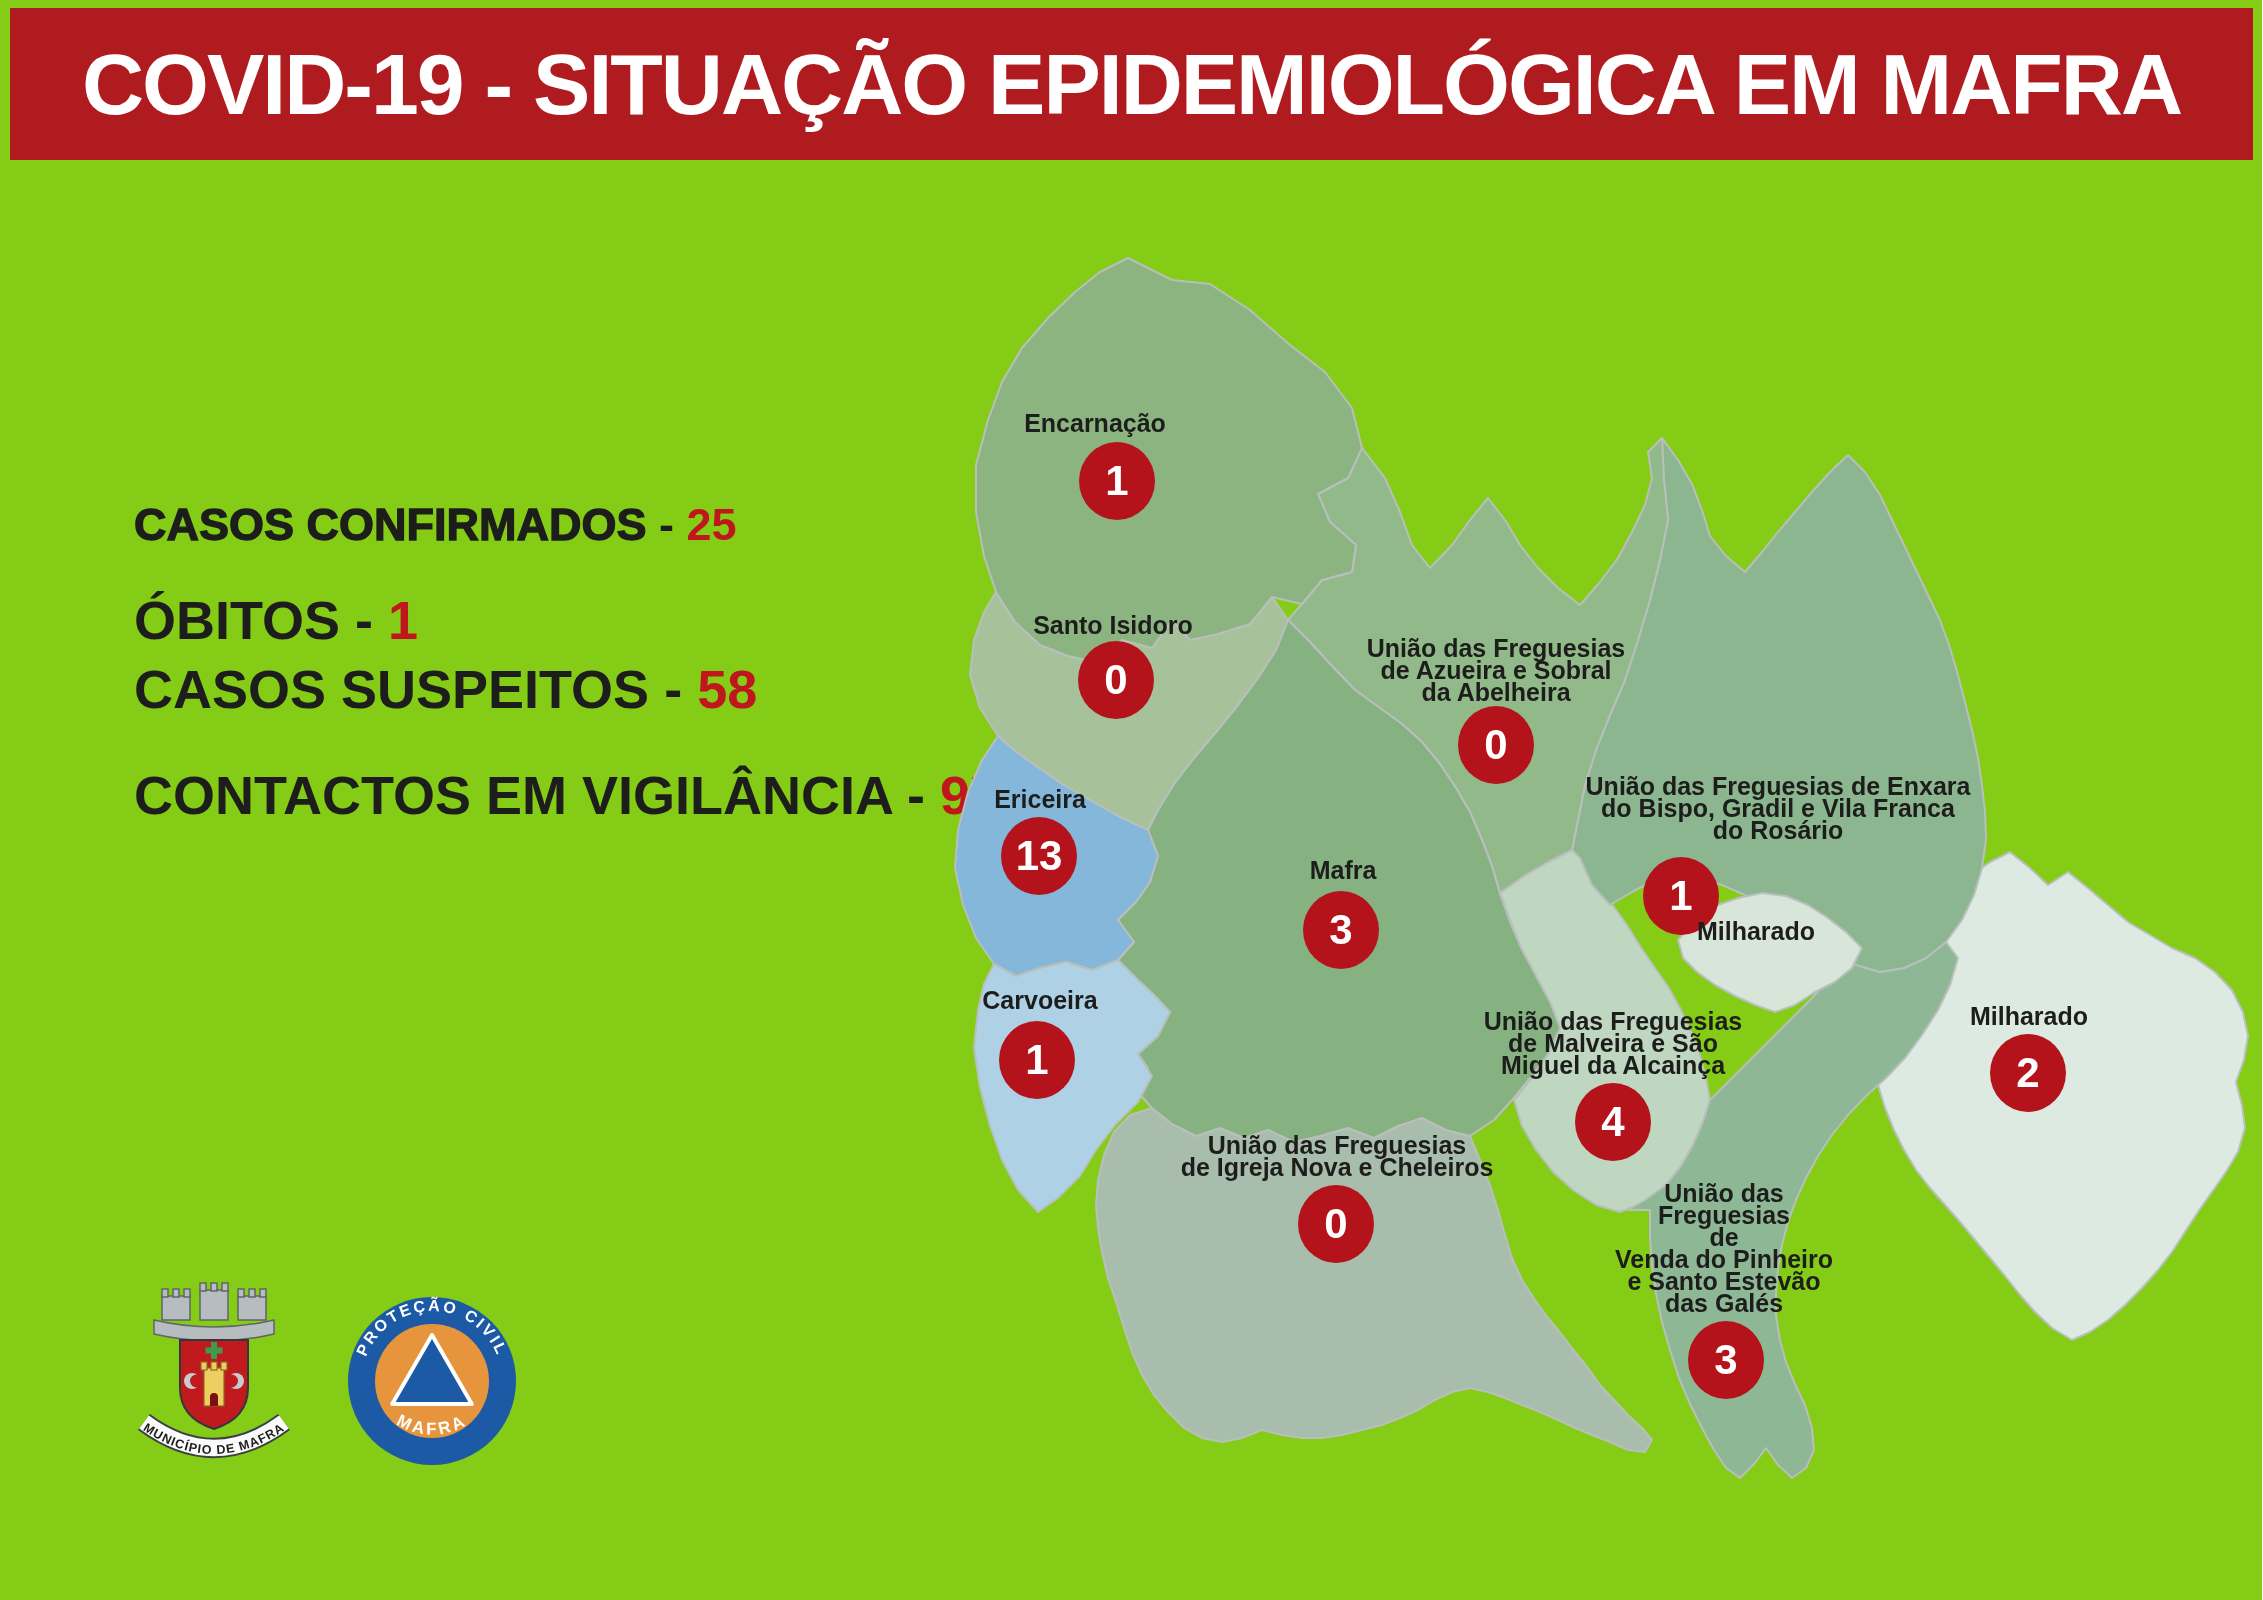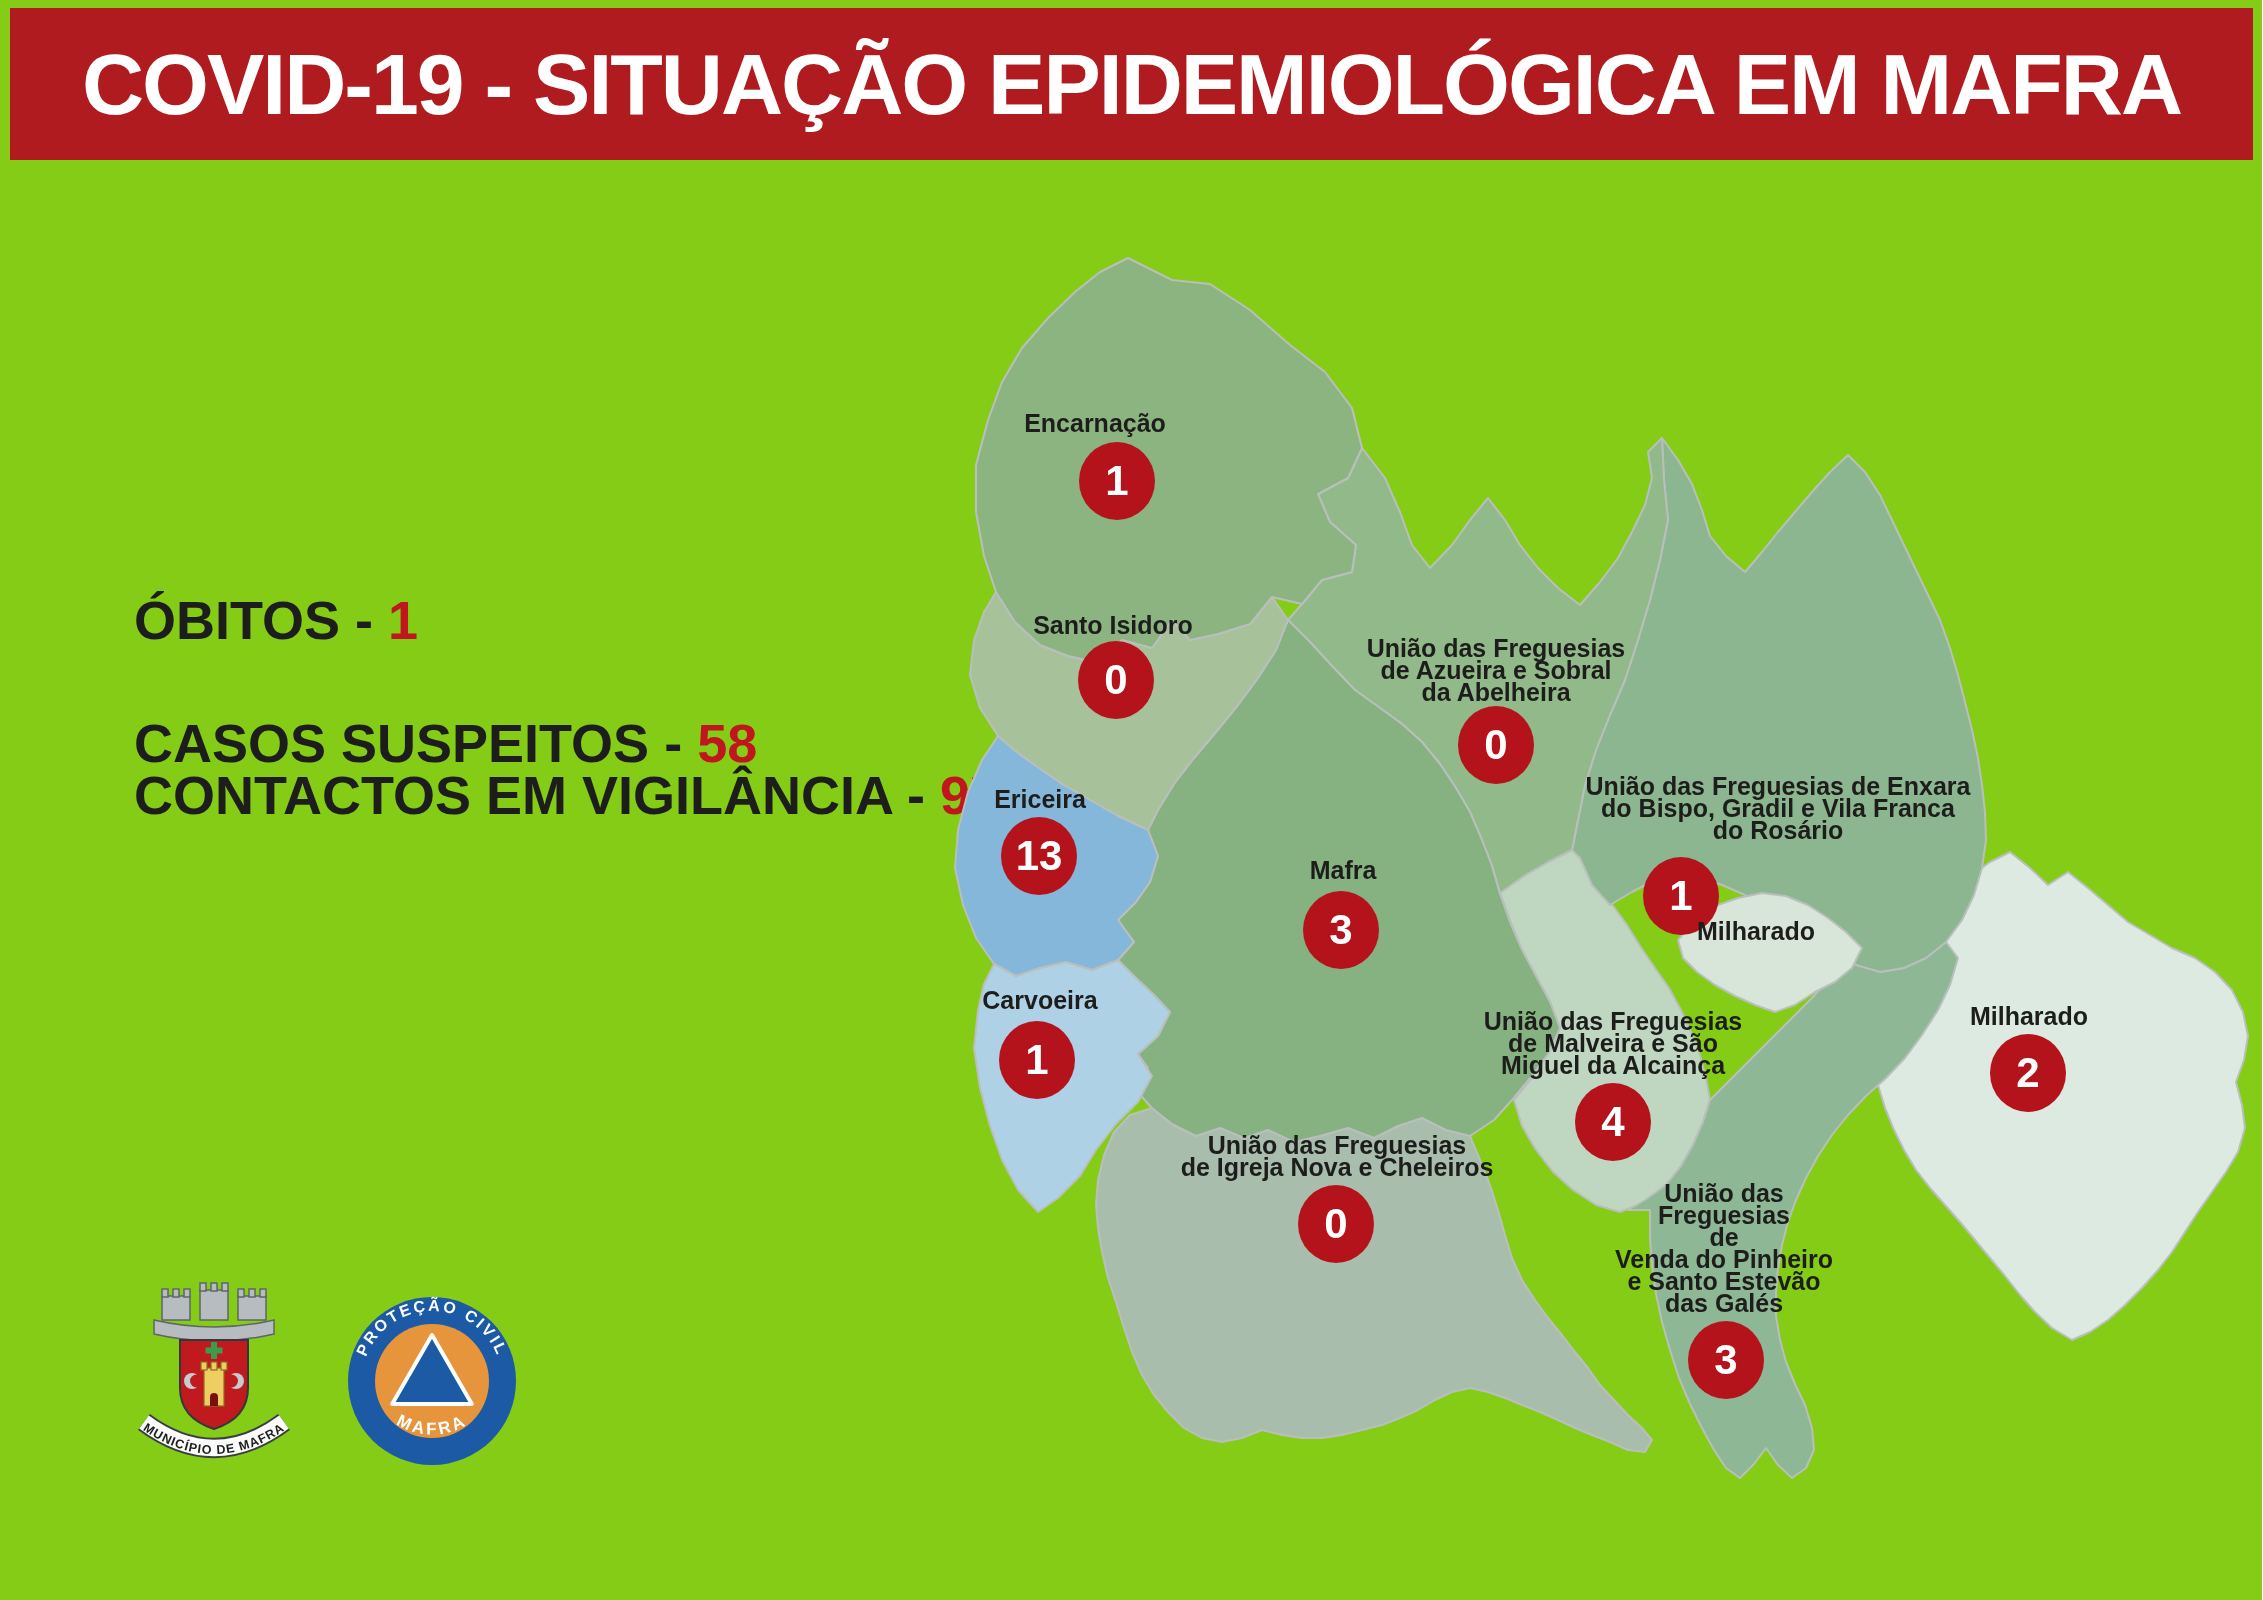--- a/index.html
+++ b/index.html
@@ -11,21 +11,21 @@
   .header .title{color:#ffffff;font-weight:bold;font-size:86px;letter-spacing:-2px;
                  text-align:center;line-height:152px;white-space:nowrap;}
 
   
   .date{position:absolute;left:140px;top:338px;width:700px;text-align:center;
         font-size:72px;font-weight:bold;color:#1D1D1B;}
   .stat-row{position:absolute;left:134px;white-space:nowrap;font-size:54px;font-weight:bold;color:#1D1D1B;}
   .stat-row.r1{top:499px;font-size:45px;}
   .stat-row.r1 .stat-label{-webkit-text-stroke:1.3px #1D1D1B;}
   .stat-row.r2{top:589px;}
-  .stat-row.r3{top:712px;text-align:right;}
+  .stat-row.r3{top:658px;text-align:right;}
   .stat-row.r4{top:764px;}
   .stat-value{font-weight:bold;}
 
   
   .map-svg{position:absolute;left:0;top:0;}
   .map-svg polygon{stroke-width:2;stroke-linejoin:round;}
   .region-label{position:absolute;transform:translate(-50%,-50%);text-align:center;
                 font-size:25px;line-height:22px;font-weight:bold;color:#1D1D1B;white-space:nowrap;}
   .case-badge{position:absolute;transform:translate(-50%,-50%);width:76px;height:78px;
               border-radius:50%;display:flex;align-items:center;justify-content:center;
@@ -37,20 +37,23 @@
 </head>
 <body>
 
 <div class="canvas">
 
   <div class="header" style="background: rgb(176, 27, 32);">
     <div class="title" style="color: rgb(255, 255, 255);">COVID-19 - SITUAÇÃO EPIDEMIOLÓGICA EM MAFRA</div>
   </div>
 
 
+  <div class="stat-row r1">
+    <span class="stat-label">CASOS CONFIRMADOS</span><span class="stat-sep"> - </span><span class="stat-value" style="color: rgb(192, 22, 29);">25</span>
+  </div>
   <div class="stat-row r2">
     <span class="stat-label">ÓBITOS</span><span class="stat-sep"> - </span><span class="stat-value" style="color: rgb(192, 22, 29);">1</span>
   </div>
   <div class="stat-row r3">
     <span class="stat-label">CASOS SUSPEITOS</span><span class="stat-sep"> - </span><span class="stat-value" style="color: rgb(192, 22, 29);">58</span>
   </div>
   <div class="stat-row r4">
     <span class="stat-label">CONTACTOS EM VIGILÂNCIA</span><span class="stat-sep"> - </span><span class="stat-value" style="color: rgb(192, 22, 29);">97</span>
   </div>
 

